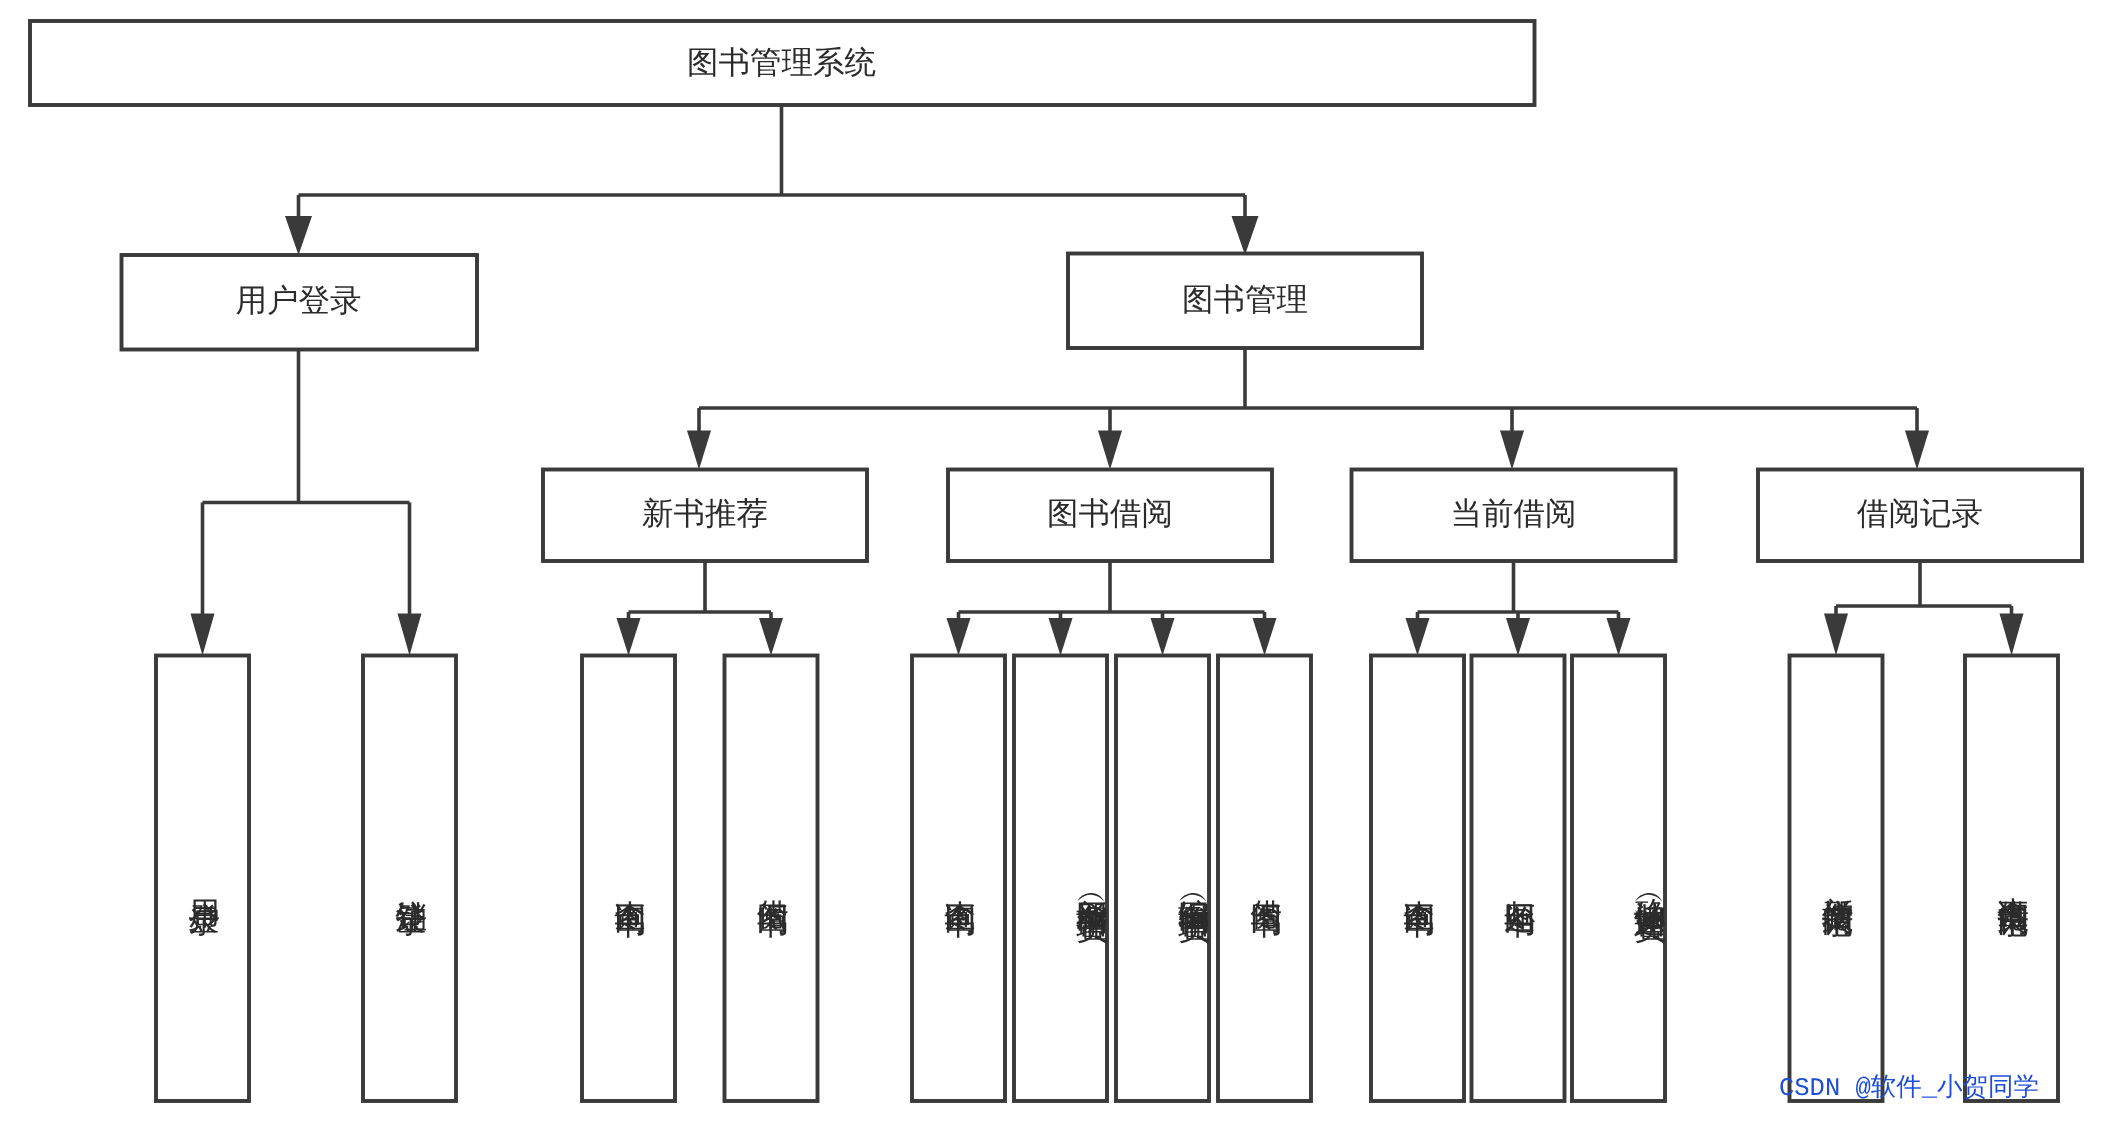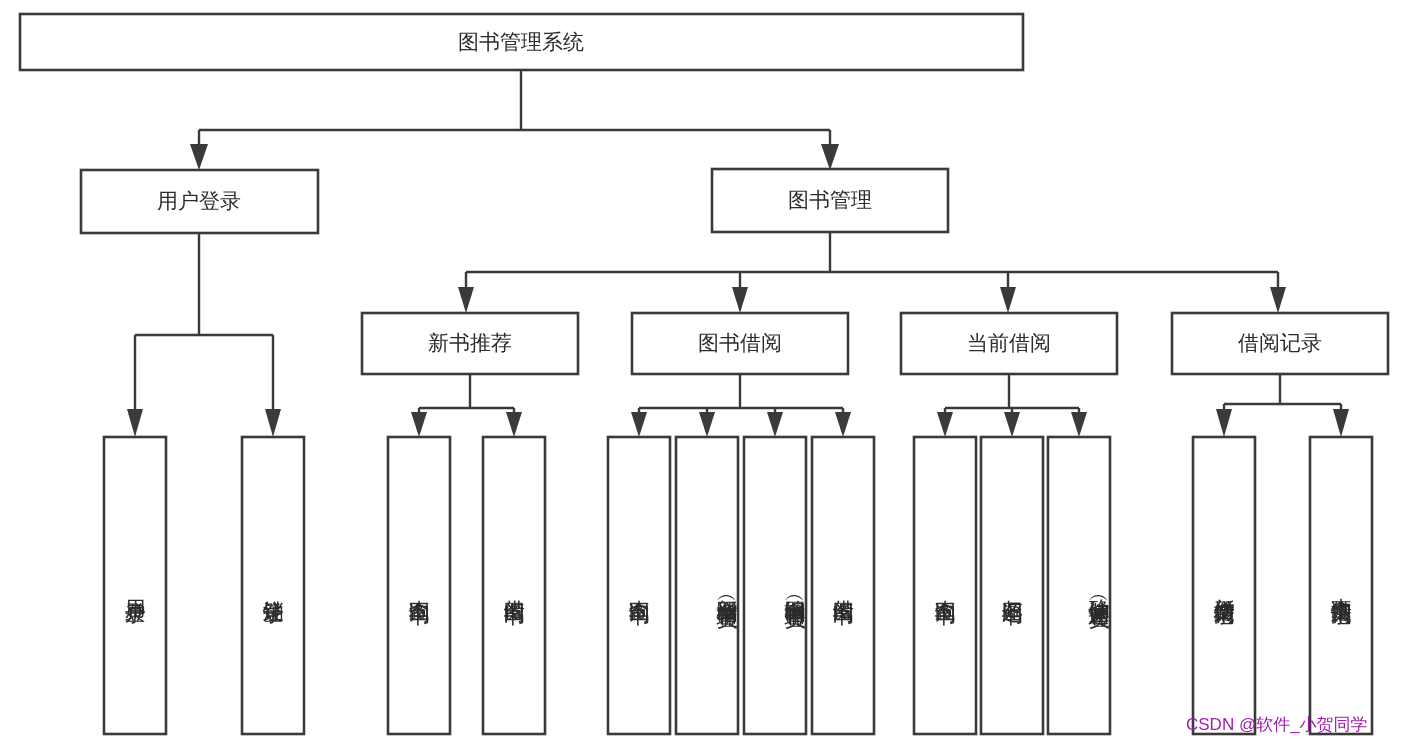--- a/index.html
+++ b/index.html
@@ -69,23 +69,23 @@
   }
   .leaf-label.top {
     display: flex;
     align-items: flex-start;
     justify-content: center;
   }
   .watermark {
     position: absolute;
     left: 1186px;
     top: 713px;
-    font-family: Liberation Sans, sans-serif;
+    font-family: Liberation Mono, monospace;
     font-size: 17px;
-    color: #a21caf;
+    color: #1d4ed8;
     white-space: nowrap;
     pointer-events: none;
   }
 </style>
 </head>
 <body>
 
 <div id="diagram-root">
 
   <svg class="flowchart" viewBox="0 0 1405 747">

